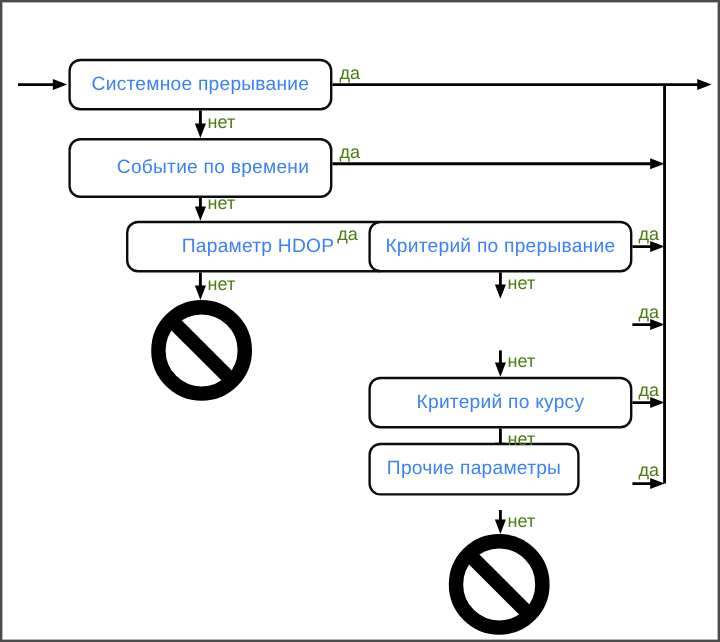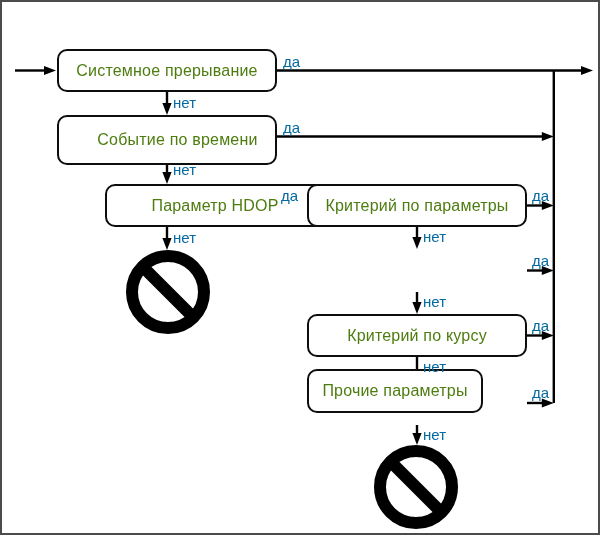--- a/index.html
+++ b/index.html
@@ -20,27 +20,27 @@
   }
   .node {
     position: absolute;
     background: #ffffff;
     border: 2.5px solid #0d0d0d;
     border-radius: 10px;
     display: flex;
     align-items: center;
     justify-content: center;
     font-size: 16px;
-    color: #4d7c0f;
+    color: #3b82f6;
     letter-spacing: 0.2px;
   }
   .lbl {
     position: absolute;
     font-size: 15px;
-    color: #0369a1;
+    color: #4d7c0f;
     line-height: 17px;
     white-space: nowrap;
   }
   
   .n-b1 { left: 55px;  top: 47px;  width: 220px; height: 43px; }
   .n-b2 { left: 55px;  top: 113px; width: 220px; height: 50px; padding-left: 21px; }
   .n-b3 { left: 55px;  top: 182px; width: 220px; height: 43px; margin-left: 48px; }
   .n-r1 { left: 305px; top: 182px; width: 220px; height: 43px; }
   .n-r2 { left: 305px; top: 247px; width: 220px; height: 43px; }
   .n-r3 { left: 305px; top: 312px; width: 220px; height: 43px; }
@@ -124,21 +124,21 @@
   <div class="node n-b1">
     <span>Системное прерывание</span>
   </div>
   <div class="node n-b2">
     <span>Событие по времени</span>
   </div>
   <div class="node n-b3">
     <span>Параметр HDOP</span>
   </div>
   <div class="node n-r1">
-    <span>Критерий по параметры</span>
+    <span>Критерий по прерывание</span>
   </div>
   <div class="node n-r3">
     <span>Критерий по курсу</span>
   </div>
   <div class="node n-r4">
     <span>Прочие параметры</span>
   </div>
 
   <span class="lbl y1">да</span>
   <span class="lbl y2">да</span>

